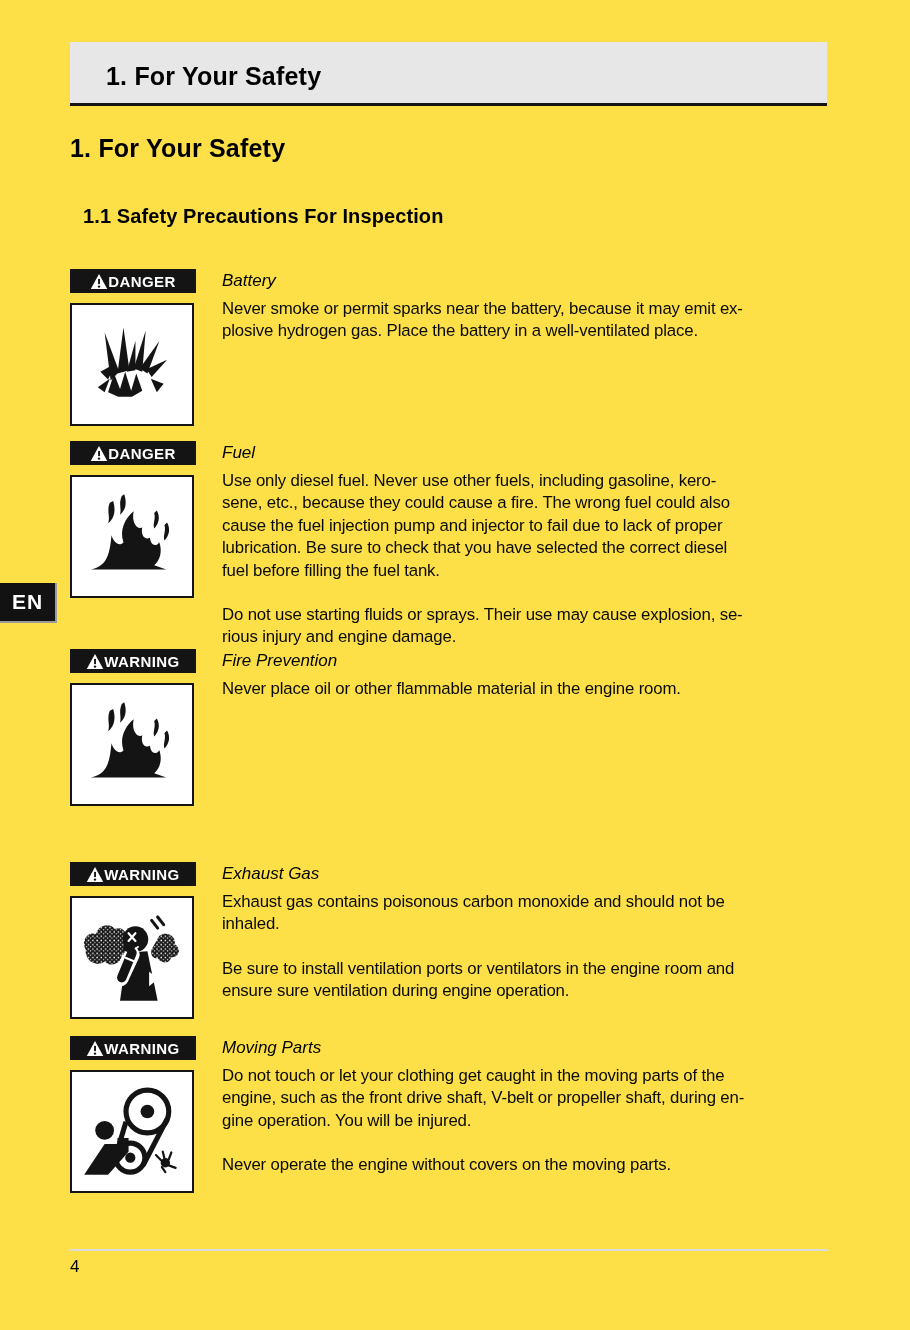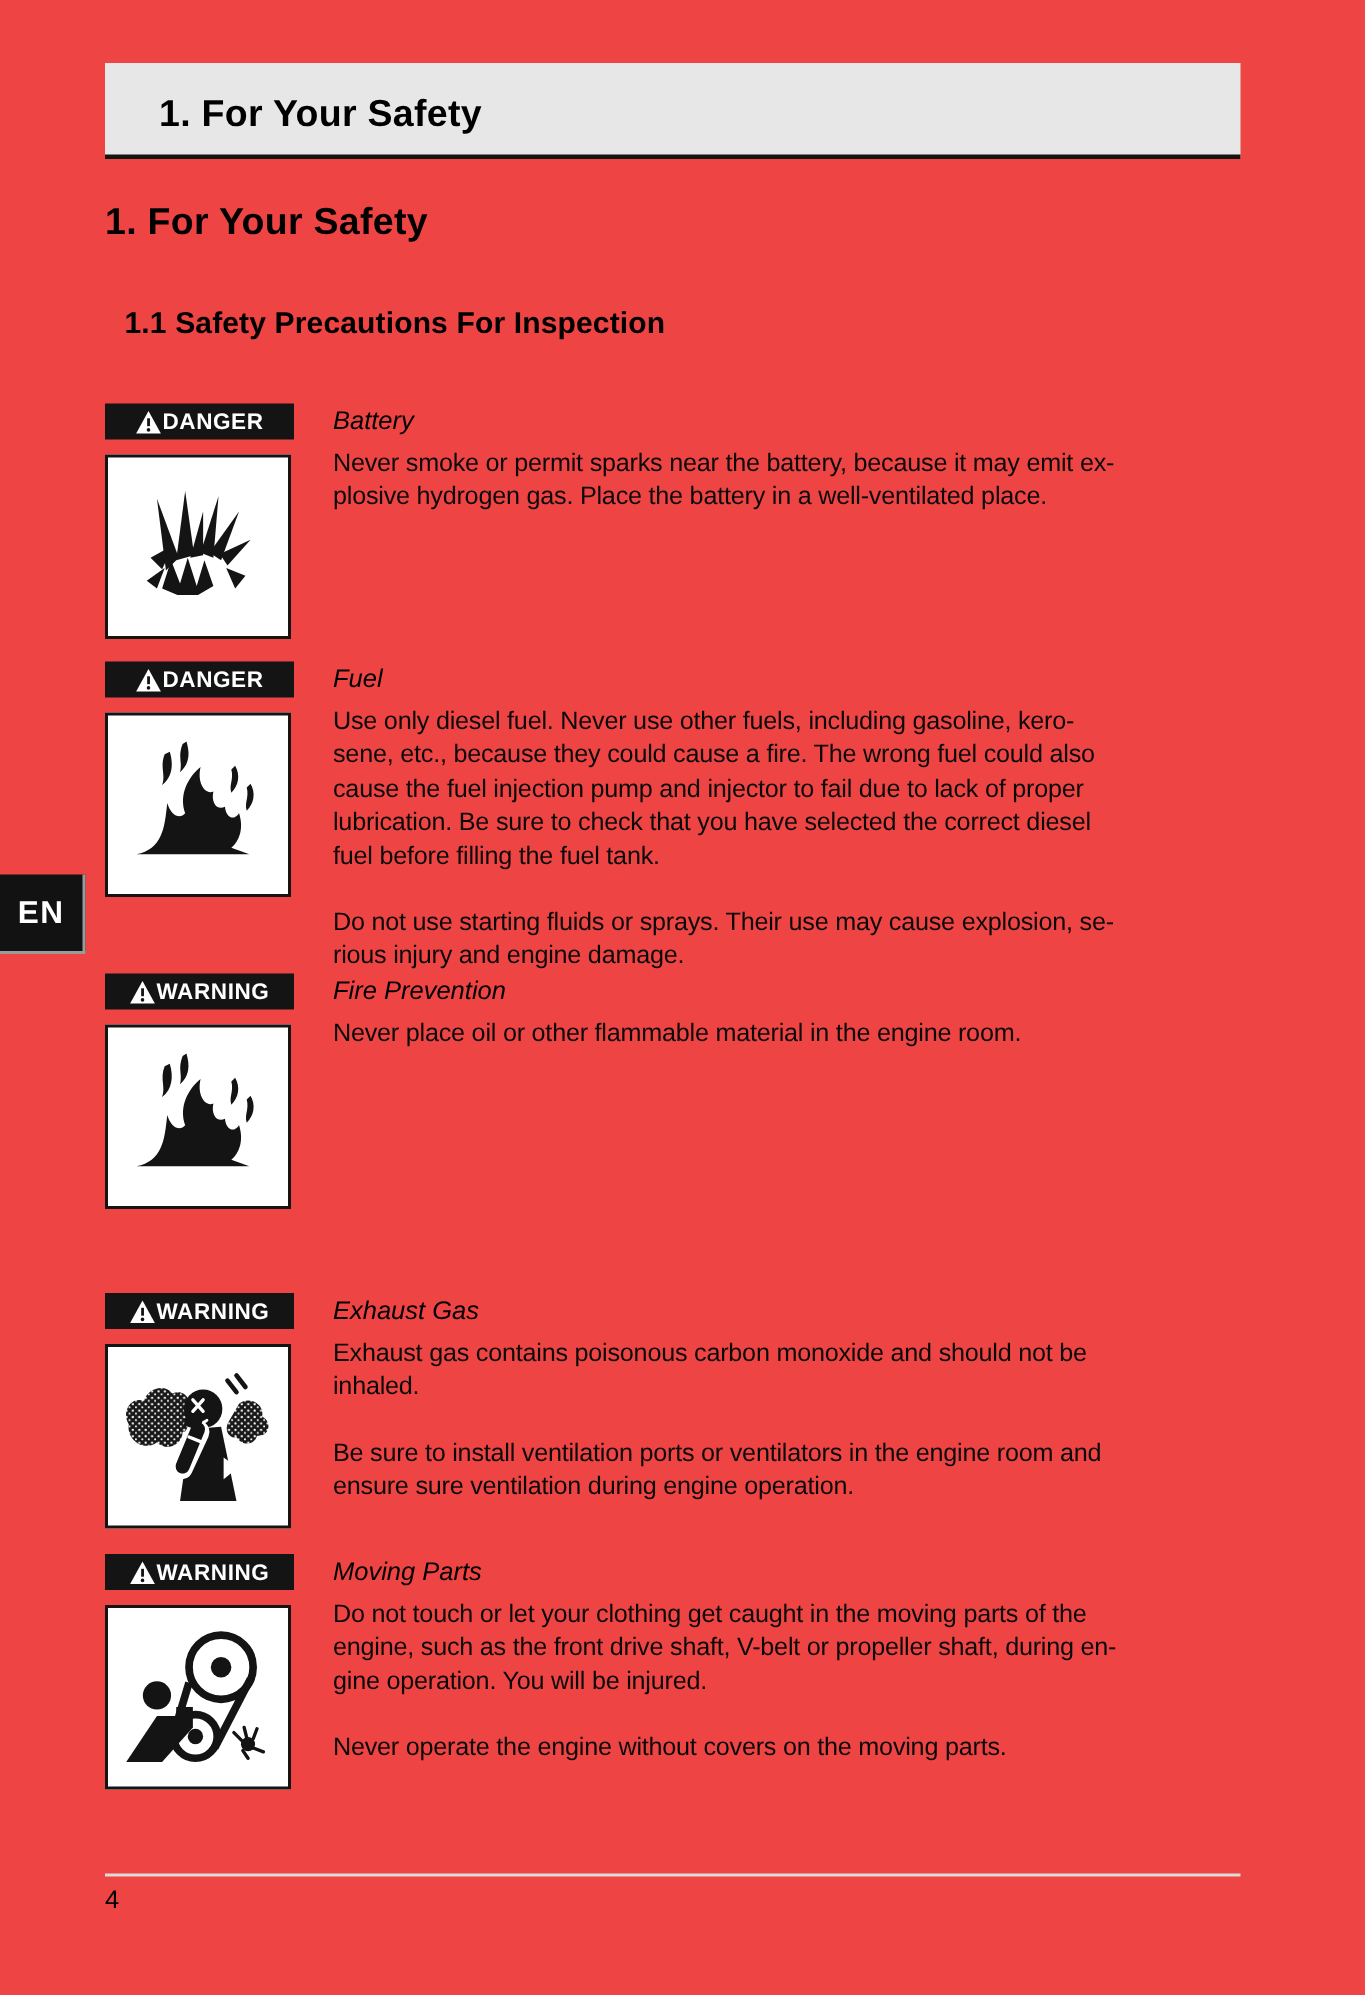--- a/index.html
+++ b/index.html
@@ -1,37 +1,37 @@
 <!DOCTYPE html>
 <html><head>
 <meta charset="utf-8">
 <style>
   html,body { margin:0; padding:0; background:#ffffff; }
   .page {
-    position:relative; width:910px; height:1330px; background:#ef4444;
+    position:relative; width:910px; height:1330px; background:#fde047;
     font-family:"Liberation Sans", sans-serif; color:#000; overflow:hidden;
   }
   
   .chapter-band {
     position:absolute; left:70px; top:42px; width:757px; height:61px;
     background:#e7e7e7; border-bottom:3px solid #141414; box-sizing:content-box;
     display:flex; align-items:center;
   }
   .chapter-band .band-text {
     margin-left:36px; padding-top:8px; font-size:25px; font-weight:bold; letter-spacing:0.2px;
   }
   .chapter-title {
     position:absolute; left:70px; top:134px; font-size:25px; font-weight:bold; letter-spacing:0.2px;
   }
   .section-title {
     position:absolute; left:83px; top:205px; font-size:20px; font-weight:bold; letter-spacing:0.1px;
   }
   
   .en-tab {
-    position:absolute; left:0; top:583px; width:57px; height:53px; background:#121212;
+    position:absolute; left:0; top:583px; width:57px; height:40px; background:#121212;
     color:#fff; display:flex; align-items:center; justify-content:center;
     font-size:21px; font-weight:bold; letter-spacing:1px;
     border-right:2px solid #9a9a9a; border-bottom:2px solid #9a9a9a; box-sizing:border-box;
   }
   
   .safety-block { position:absolute; left:70px; width:757px; display:flex; }
   .block-left { width:126px; flex:none; }
   .badge {
     height:24px; background:#141414; color:#fff; display:flex; align-items:center;
     justify-content:center; gap:0; font-weight:bold; font-size:15px; letter-spacing:0.4px;

